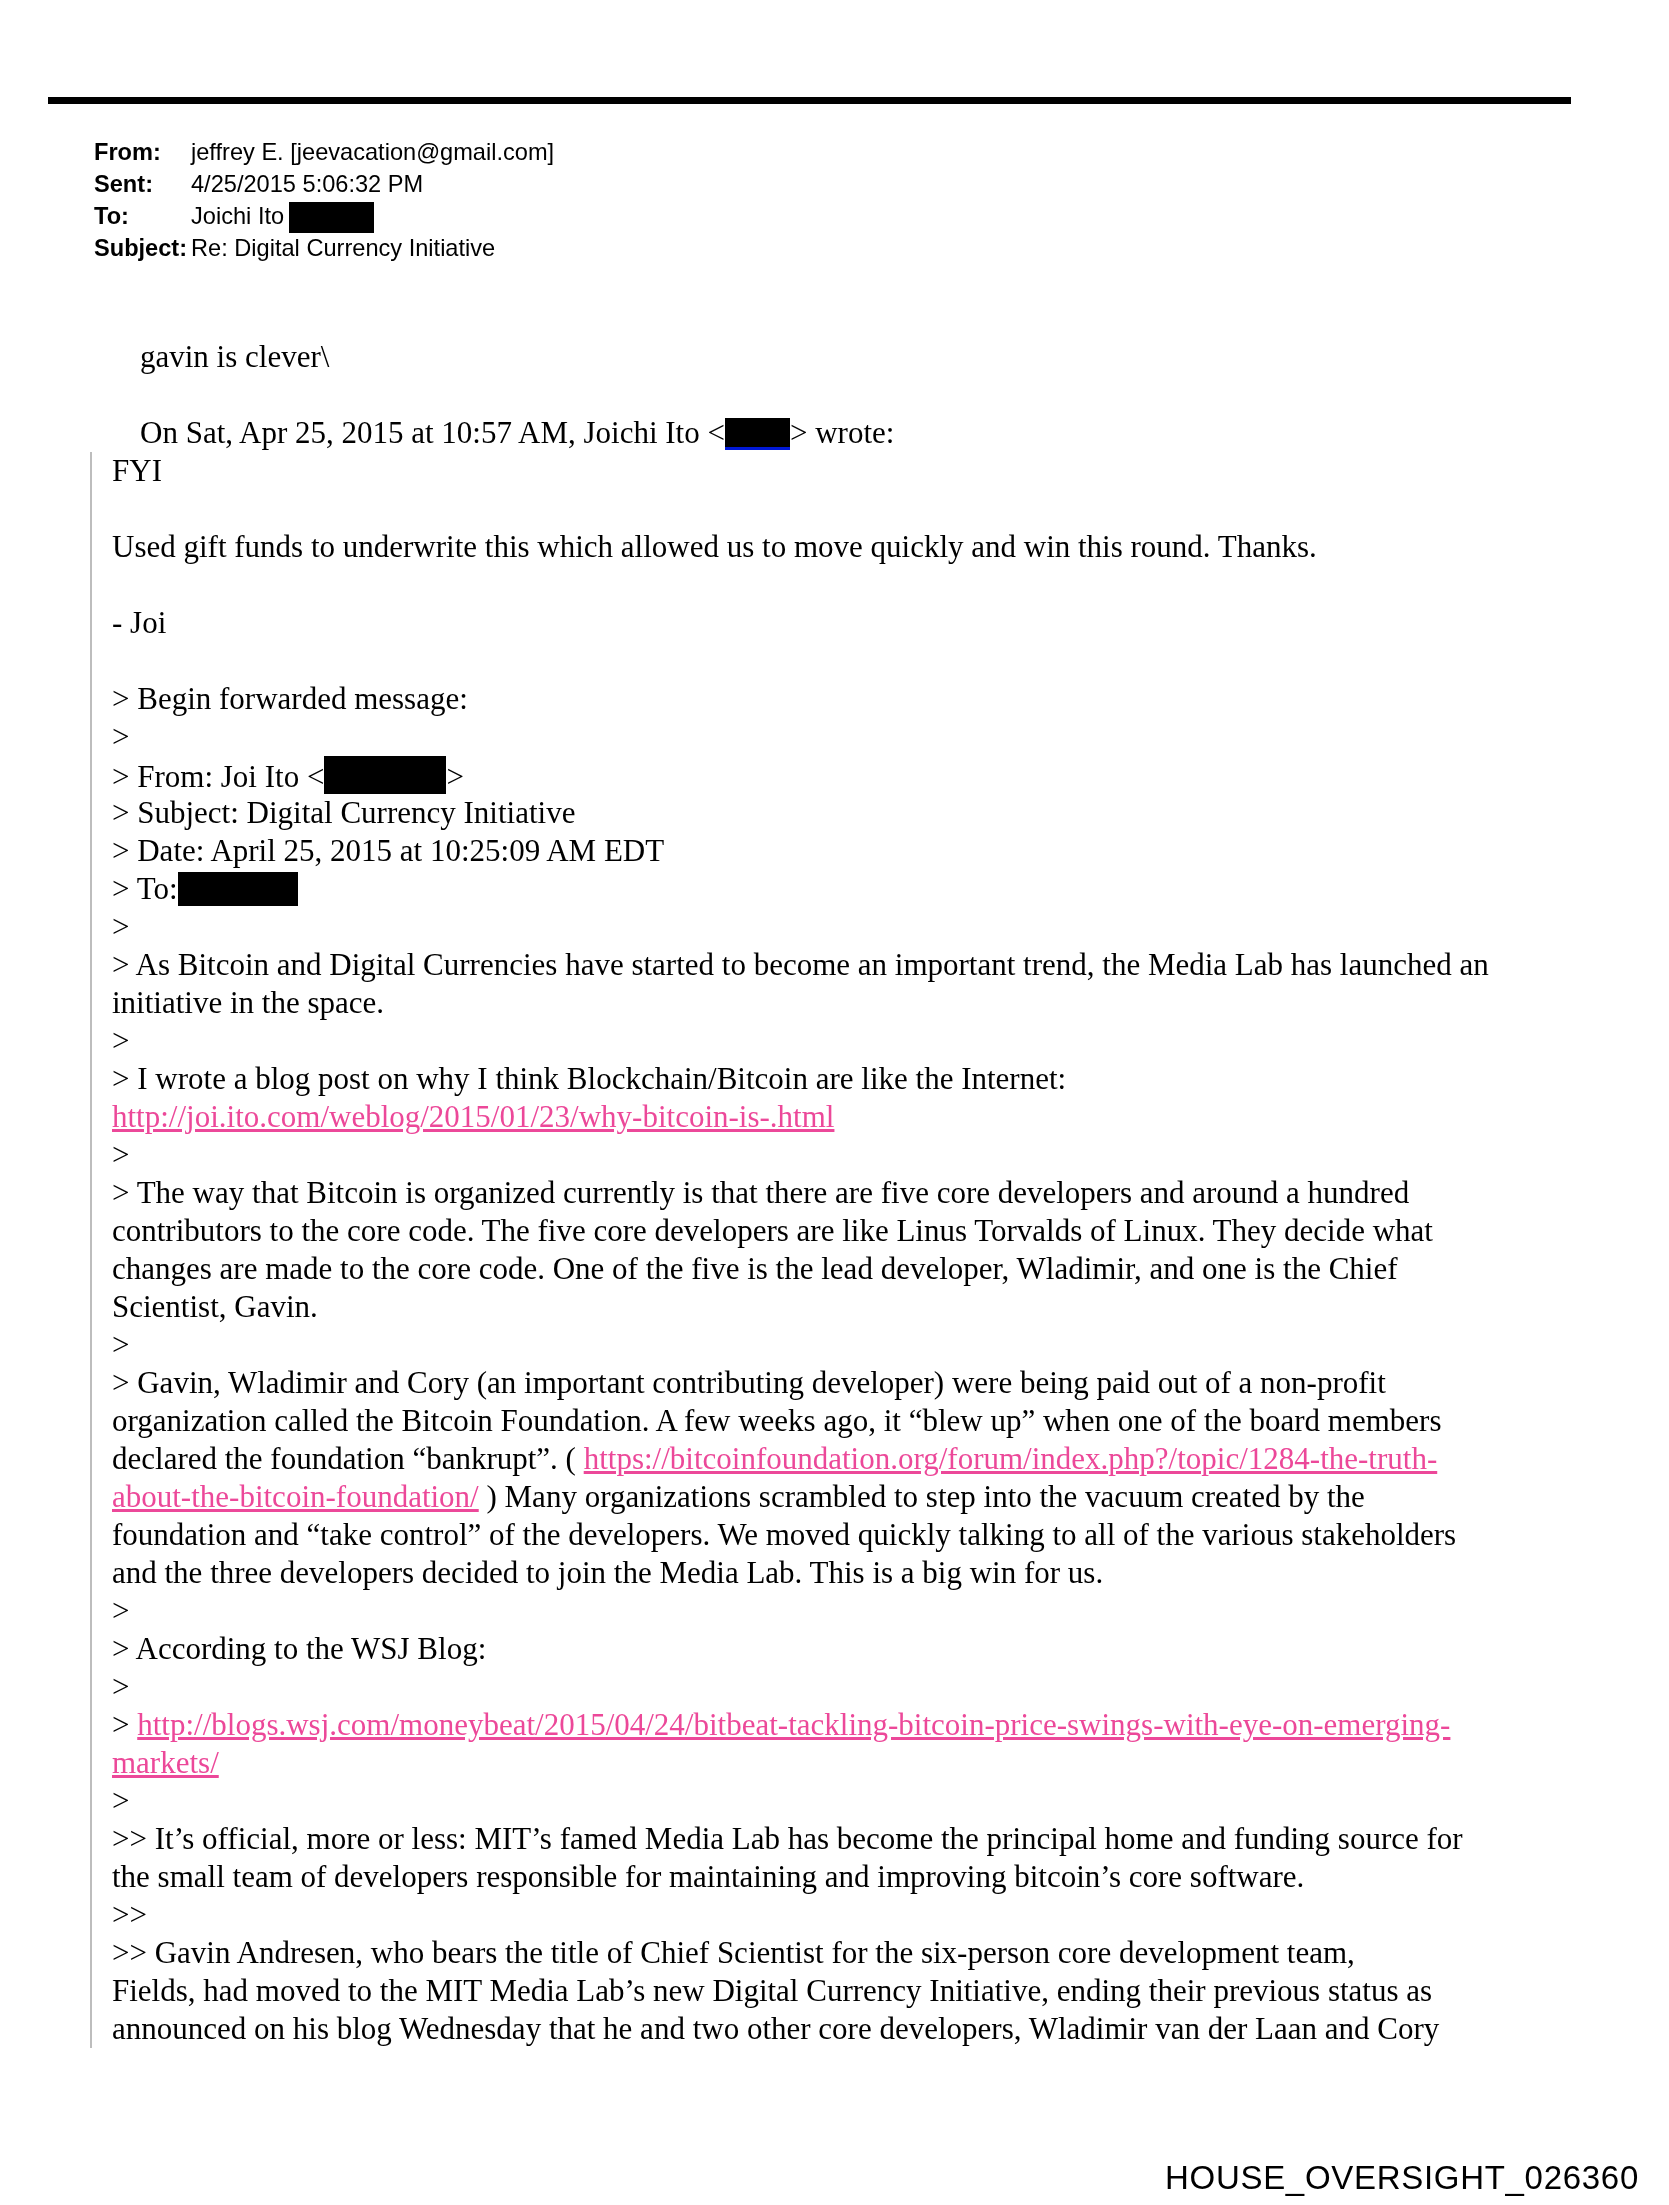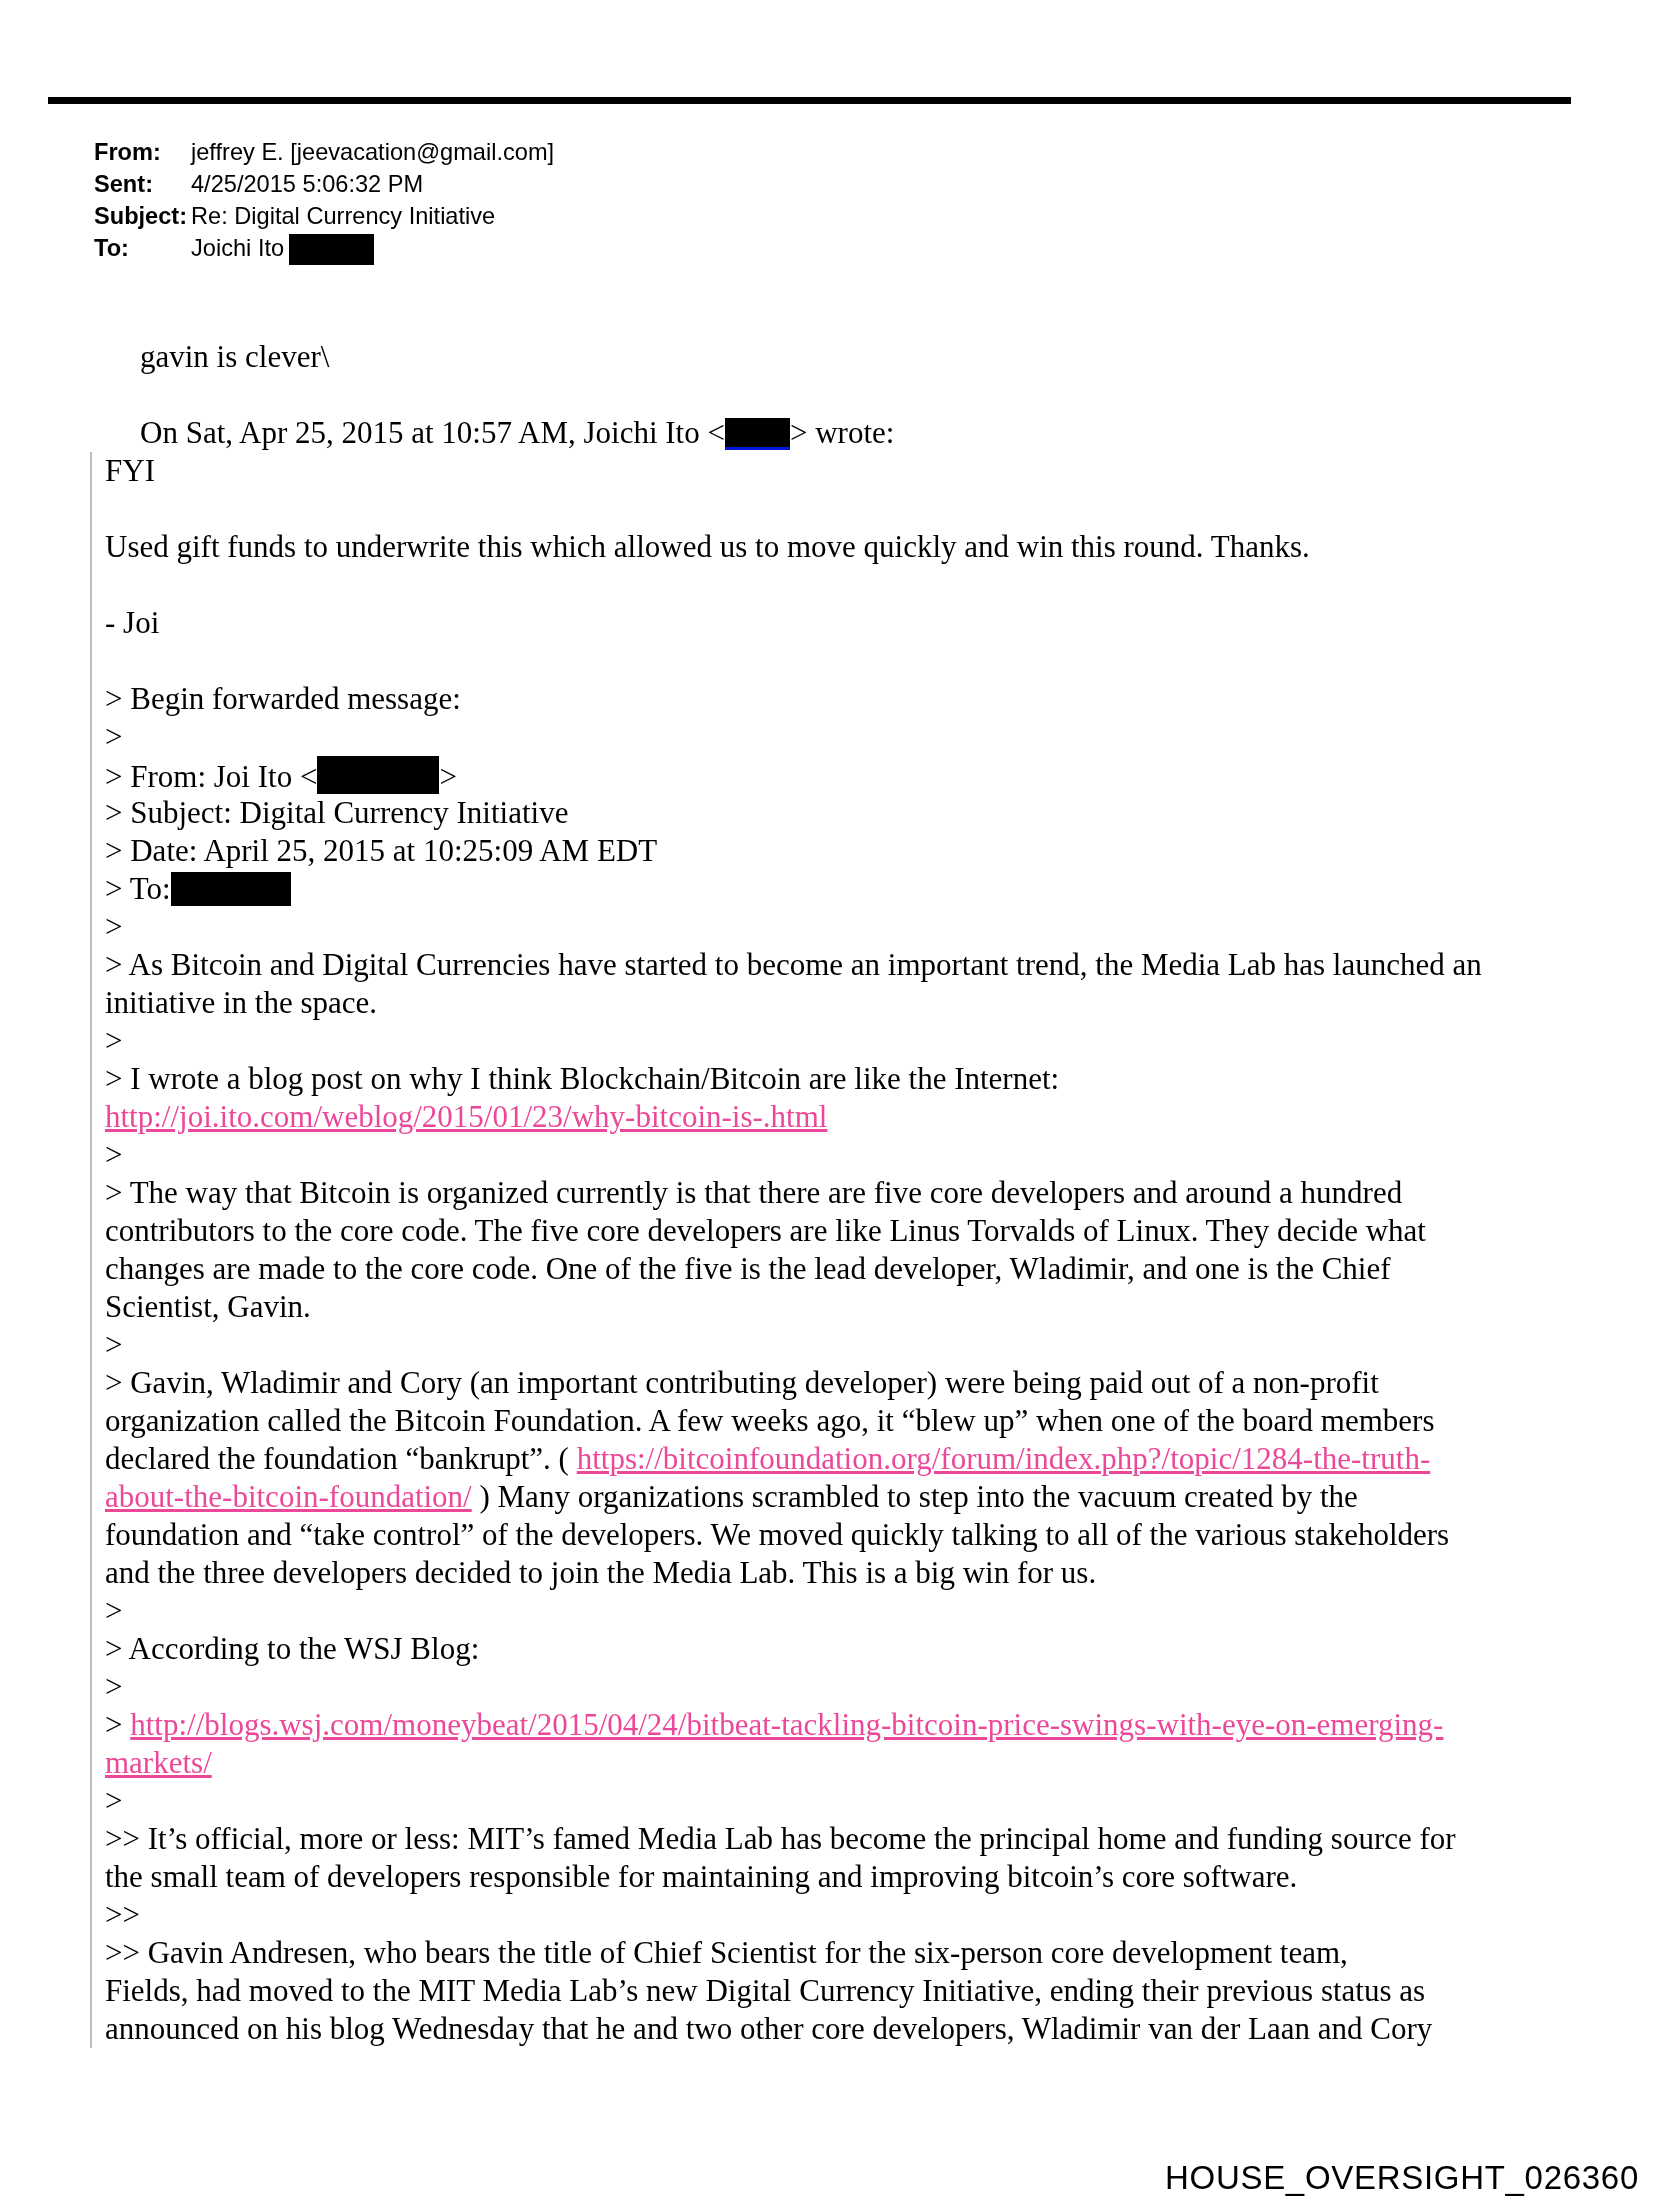--- a/index.html
+++ b/index.html
@@ -17,41 +17,41 @@
   .hrow{white-space:pre;height:32px;}
   .hlabel{font-weight:bold;display:inline-block;width:97px;}
   .redact{display:inline-block;background:#000;vertical-align:text-bottom;}
   .redact.u{border-bottom:3.3px solid #0018d8;}
   .r-hto{width:85px;height:31px;vertical-align:middle;margin-left:5.2px;}
   .r-onsat{width:65px;height:29px;}
   .intro{position:absolute;left:92px;top:338px;font-size:31px;margin-left:48px;}
   .ln{height:38px;line-height:38px;white-space:pre;}
   .quote{
     position:absolute;left:90px;top:452px;width:1506px;
-    border-left:2px solid #bdbdbd;padding-left:13px;font-size:31px;
+    border-left:2px solid #bdbdbd;padding-left:20px;font-size:31px;
   }
   .lnk{color:#ec4899;text-decoration:underline;cursor:pointer;}
   .footer{
     position:absolute;left:1137px;top:2159px;
     font-family:"Liberation Sans","DejaVu Sans",sans-serif;
     font-size:33px;letter-spacing:0.7px;margin-left:28px;
   }
 </style>
 </head>
 <body>
 
 <div class="page">
 
   <div class="topbar"></div>
 
   <div class="header">
     <div class="hrow"><span class="hlabel">From:</span><span>jeffrey E. [jeevacation@gmail.com]</span></div>
     <div class="hrow"><span class="hlabel">Sent:</span><span>4/25/2015 5:06:32 PM</span></div>
+    <div class="hrow"><span class="hlabel">To:</span><span>Joichi Ito</span><span class="redact r-hto"></span></div>
     <div class="hrow"><span class="hlabel">Subject:</span><span>Re: Digital Currency Initiative</span></div>
-    <div class="hrow"><span class="hlabel">To:</span><span>Joichi Ito</span><span class="redact r-hto"></span></div>
   </div>
 
   <div class="intro">
     <div class="ln"><span>gavin is clever\</span></div>
     <div class="ln"></div>
     <div class="ln"><span>On Sat, Apr 25, 2015 at 10:57 AM, Joichi Ito &lt;</span><span class="redact r-onsat u"></span><span>&gt; wrote:</span></div>
   </div>
 
   <div class="quote">
     <div>

